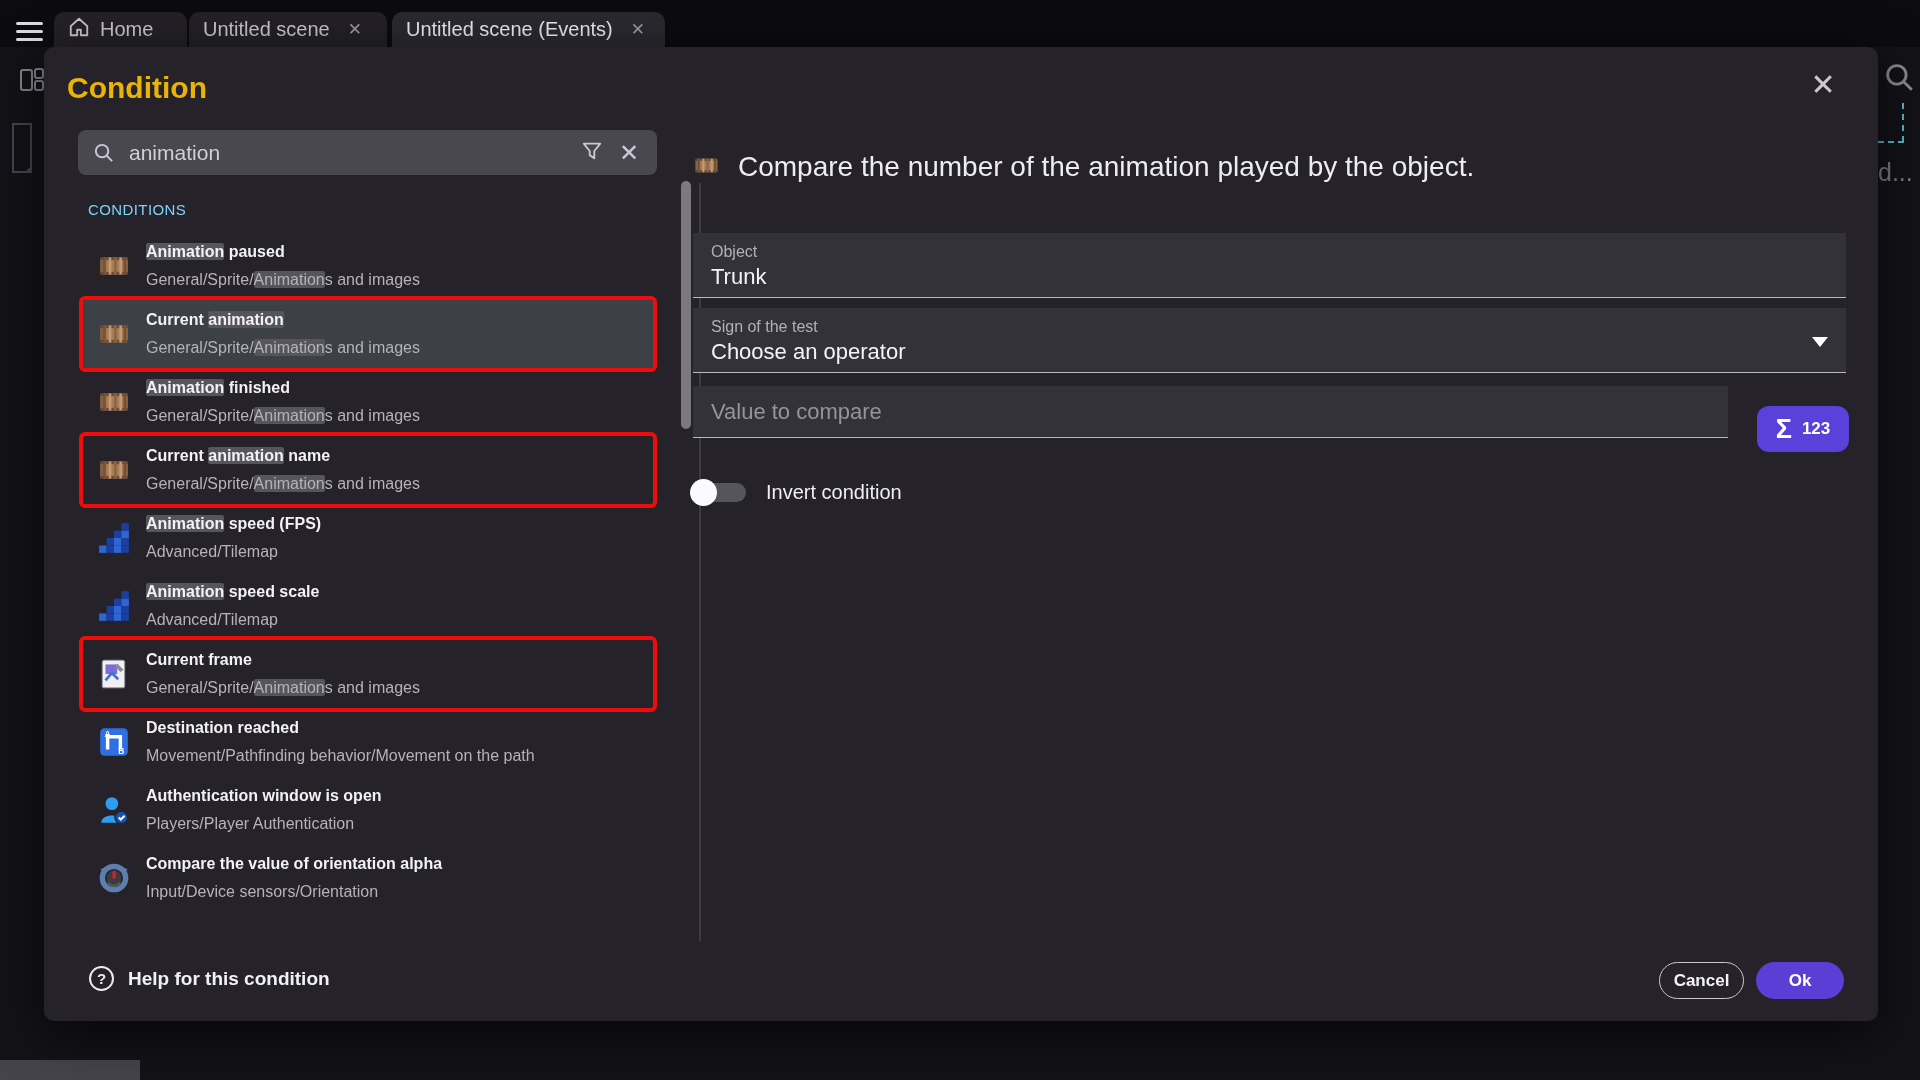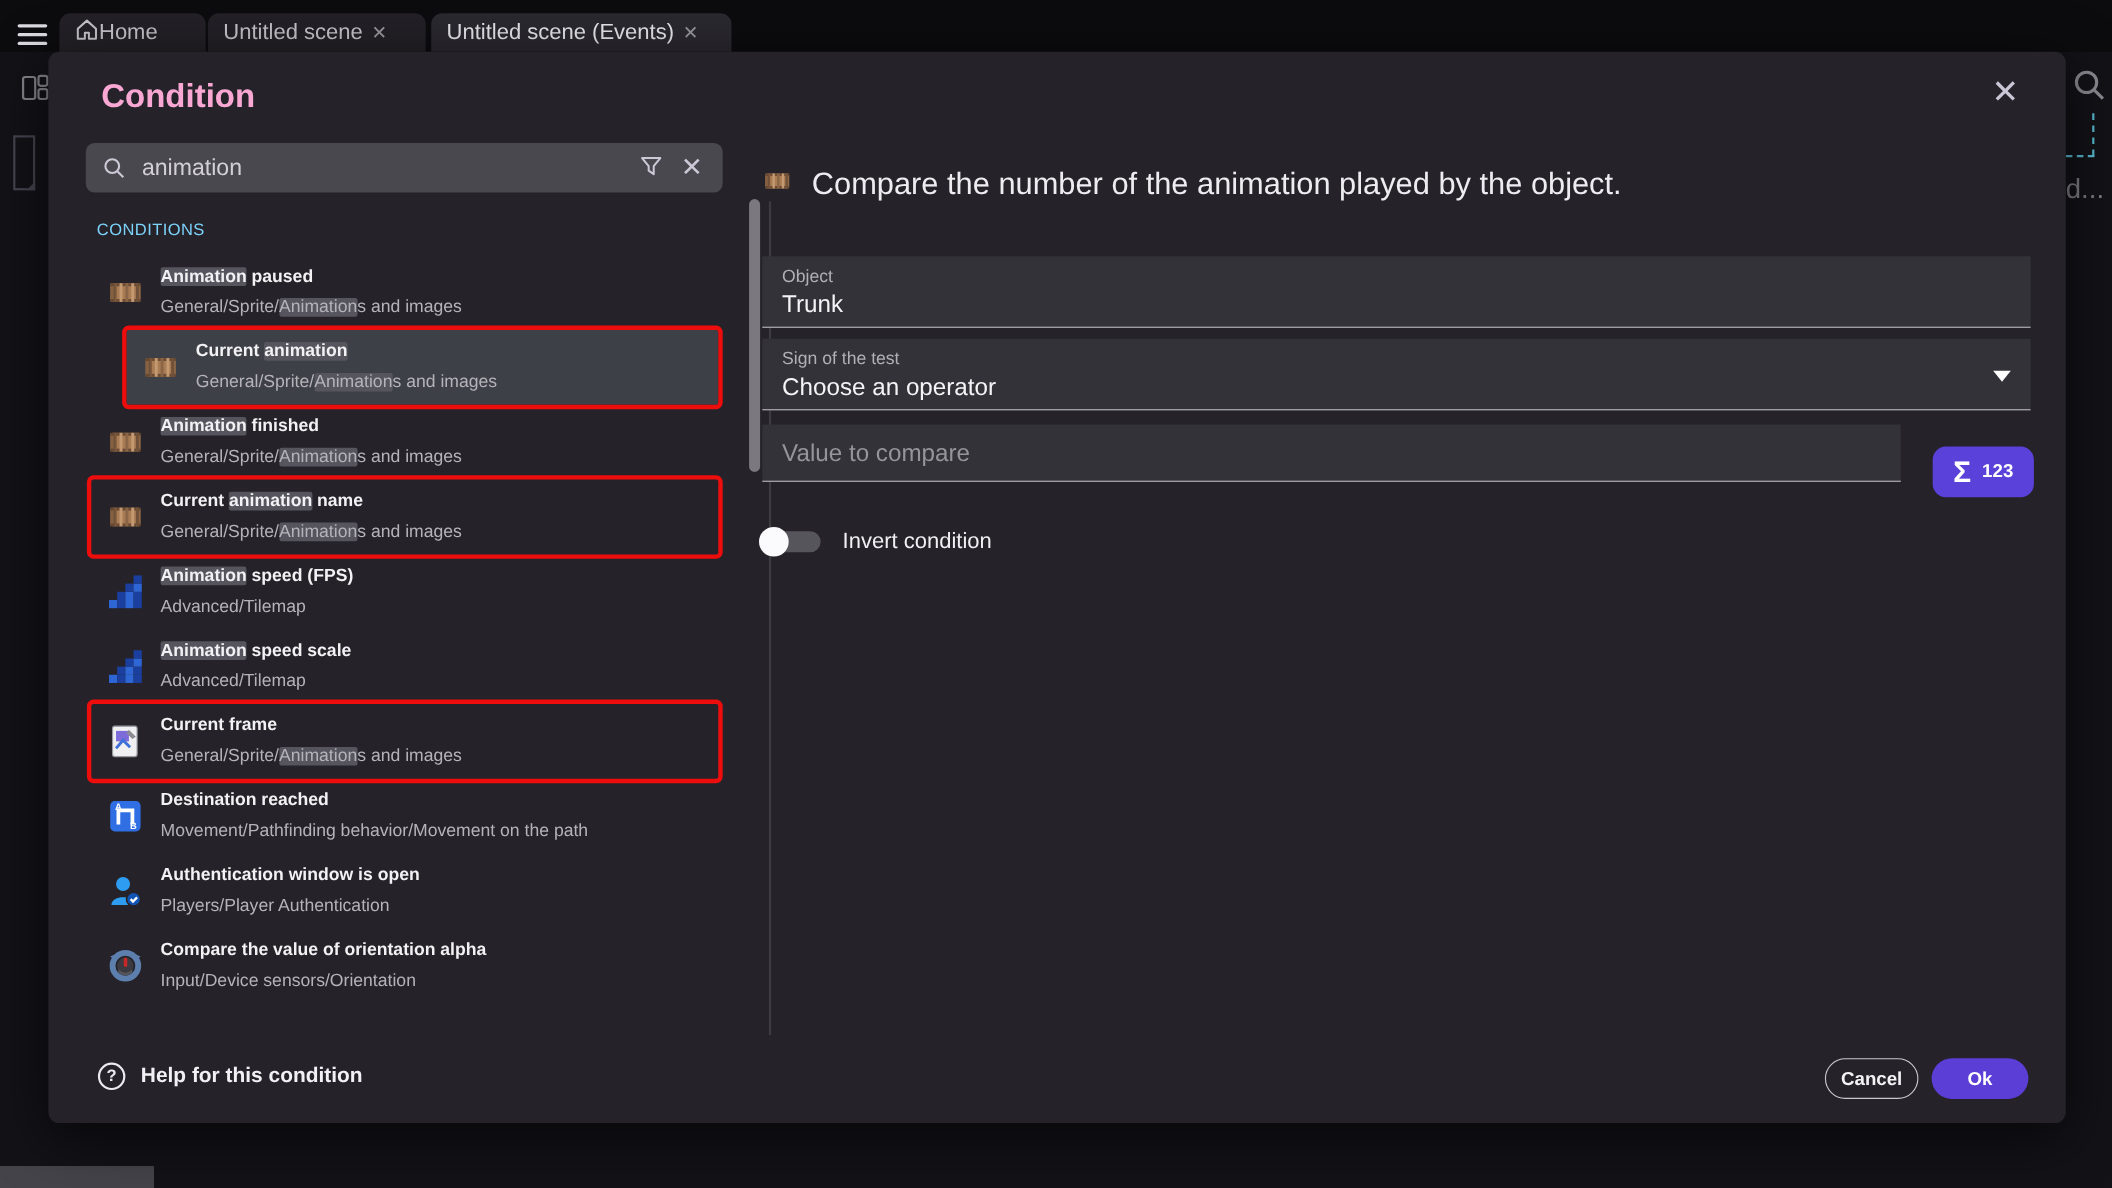--- a/index.html
+++ b/index.html
@@ -4,21 +4,21 @@
 <style>
   * { box-sizing: border-box; margin: 0; padding: 0; }
   html,body { width:1920px; height:1080px; overflow:hidden; background:#131217;
               font-family:"Liberation Sans", sans-serif; }
 
   
   .topbar { position:absolute; left:0; top:0; width:1920px; height:47px; background:#0c0b0e; }
   .hamburger { position:absolute; left:16px; top:22px; width:27px; height:20px; cursor:pointer; }
   .hamburger i { display:block; height:3px; background:#dddce1; border-radius:2px; margin-bottom:5px; }
   .tab { position:absolute; top:12px; height:35px; border-radius:10px 10px 0 0; background:#232127;
-         color:#c7c5cb; display:flex; align-items:center; font-size:20px; padding:17px 14px; }
+         color:#c7c5cb; display:flex; align-items:center; font-size:20px; gap:10px; padding:17px 14px; }
   .tab .x { font-size:17px; color:#9a98a0; margin-left:8px; cursor:pointer; }
   .tab.active { background:#2b2930; color:#e9e8ec; }
   .tab-home { left:54px; width:133px; }
   .tab-scene { left:189px; width:198px; }
   .tab-events { left:392px; width:273px; }
 
   .left-strip-icon { position:absolute; left:19px; top:67px; }
   .left-strip-box { position:absolute; left:12px; top:123px; width:20px; height:50px;
                     border:2px solid #454450; }
   .left-strip-box:after { content:""; position:absolute; right:-2px; bottom:-2px; width:0; height:0;
@@ -26,21 +26,21 @@
 
   .bg-search-icon { position:absolute; left:1882px; top:60px; color:#8b8991; }
   .dash-v { position:absolute; left:1902px; top:103px; height:39px; border-left:2px dashed #57b8d0; }
   .dash-h { position:absolute; left:1878px; top:141px; width:26px; border-top:2px dashed #57b8d0; }
   .bg-clip-text { position:absolute; left:1878px; top:158px; font-size:25px; color:#7f7d85; }
   .bg-bottom-frag { position:absolute; left:0; top:1060px; width:140px; height:20px; background:#45444b; }
 
   
   .dialog { position:absolute; left:44px; top:47px; width:1834px; height:974px;
             background:#252329; border-radius:10px; box-shadow:0 12px 50px rgba(0,0,0,.65); }
-  .dlg-title { position:absolute; left:48px; top:24px; font-size:30px; font-weight:700; color:#f9a8d4; }
+  .dlg-title { position:absolute; left:23px; top:24px; font-size:30px; font-weight:700; color:#eab308; }
   .dlg-close { position:absolute; left:1757px; top:16px; width:44px; height:44px; border:none; background:none;
                color:#cbc7d6; font-size:30px; line-height:44px; text-align:center; cursor:pointer; }
 
   
   .searchbar { position:absolute; left:34px; top:83px; width:579px; height:45px; background:#4a484f;
                border-radius:8px; display:flex; align-items:center; padding:0 10px 0 14px; }
   .searchbar svg { flex:none; }
   .searchbar input { flex:1; background:transparent; border:none; outline:none; color:#d2d0d6;
                font-size:21px; font-family:inherit; margin-left:14px; min-width:0; }
   .sb-btn { border:none; background:none; color:#ccc8d6; cursor:pointer; padding:4px 8px; flex:none; }
@@ -49,21 +49,21 @@
   
   .list { position:absolute; left:34px; top:136px; width:590px; height:745px; overflow:hidden; }
   .sect-head { margin:18px 0 0 10px; font-size:15px; font-weight:400; letter-spacing:.4px; color:#7dd3fc; }
   .rows { margin:14px 0 0 5px; width:570px; }
   .row { display:flex; align-items:center; gap:15px; padding:6px 8px 6px 14px; min-height:68px; cursor:pointer; }
   .row .ic { width:34px; height:34px; flex:none; }
   .row .tx { font-size:16px; line-height:28px; }
   .row .title { color:#f2f1f4; font-weight:700; }
   .row .sub { color:#b5b3b9; font-weight:400; }
   .hl { background:#56555e; border-radius:2px; }
-  .row.selected { background:#3d4046;margin-left:32px; }
+  .row.selected { background:#3d4046; }
   .row.redbox { outline:4px solid #ee0d0d; border-radius:2px; }
   .scroll-track { position:absolute; left:655px; top:136px; width:2px; height:758px; background:#3c3b42; }
   .scroll-thumb { position:absolute; left:637px; top:134px; width:10px; height:248px; background:#7b797f;
                   border-radius:5px; cursor:grab; }
 
   
   .desc-row { position:absolute; left:649px; top:104px; display:flex; align-items:center; gap:18px; }
   .desc-row .tx { font-size:28px; color:#edecf0; }
   .field { position:absolute; background:#343239; border-bottom:1px solid #b9b8bf; }
   .field .lbl { position:absolute; left:18px; top:10px; font-size:16px; color:#b2b0b7; }

